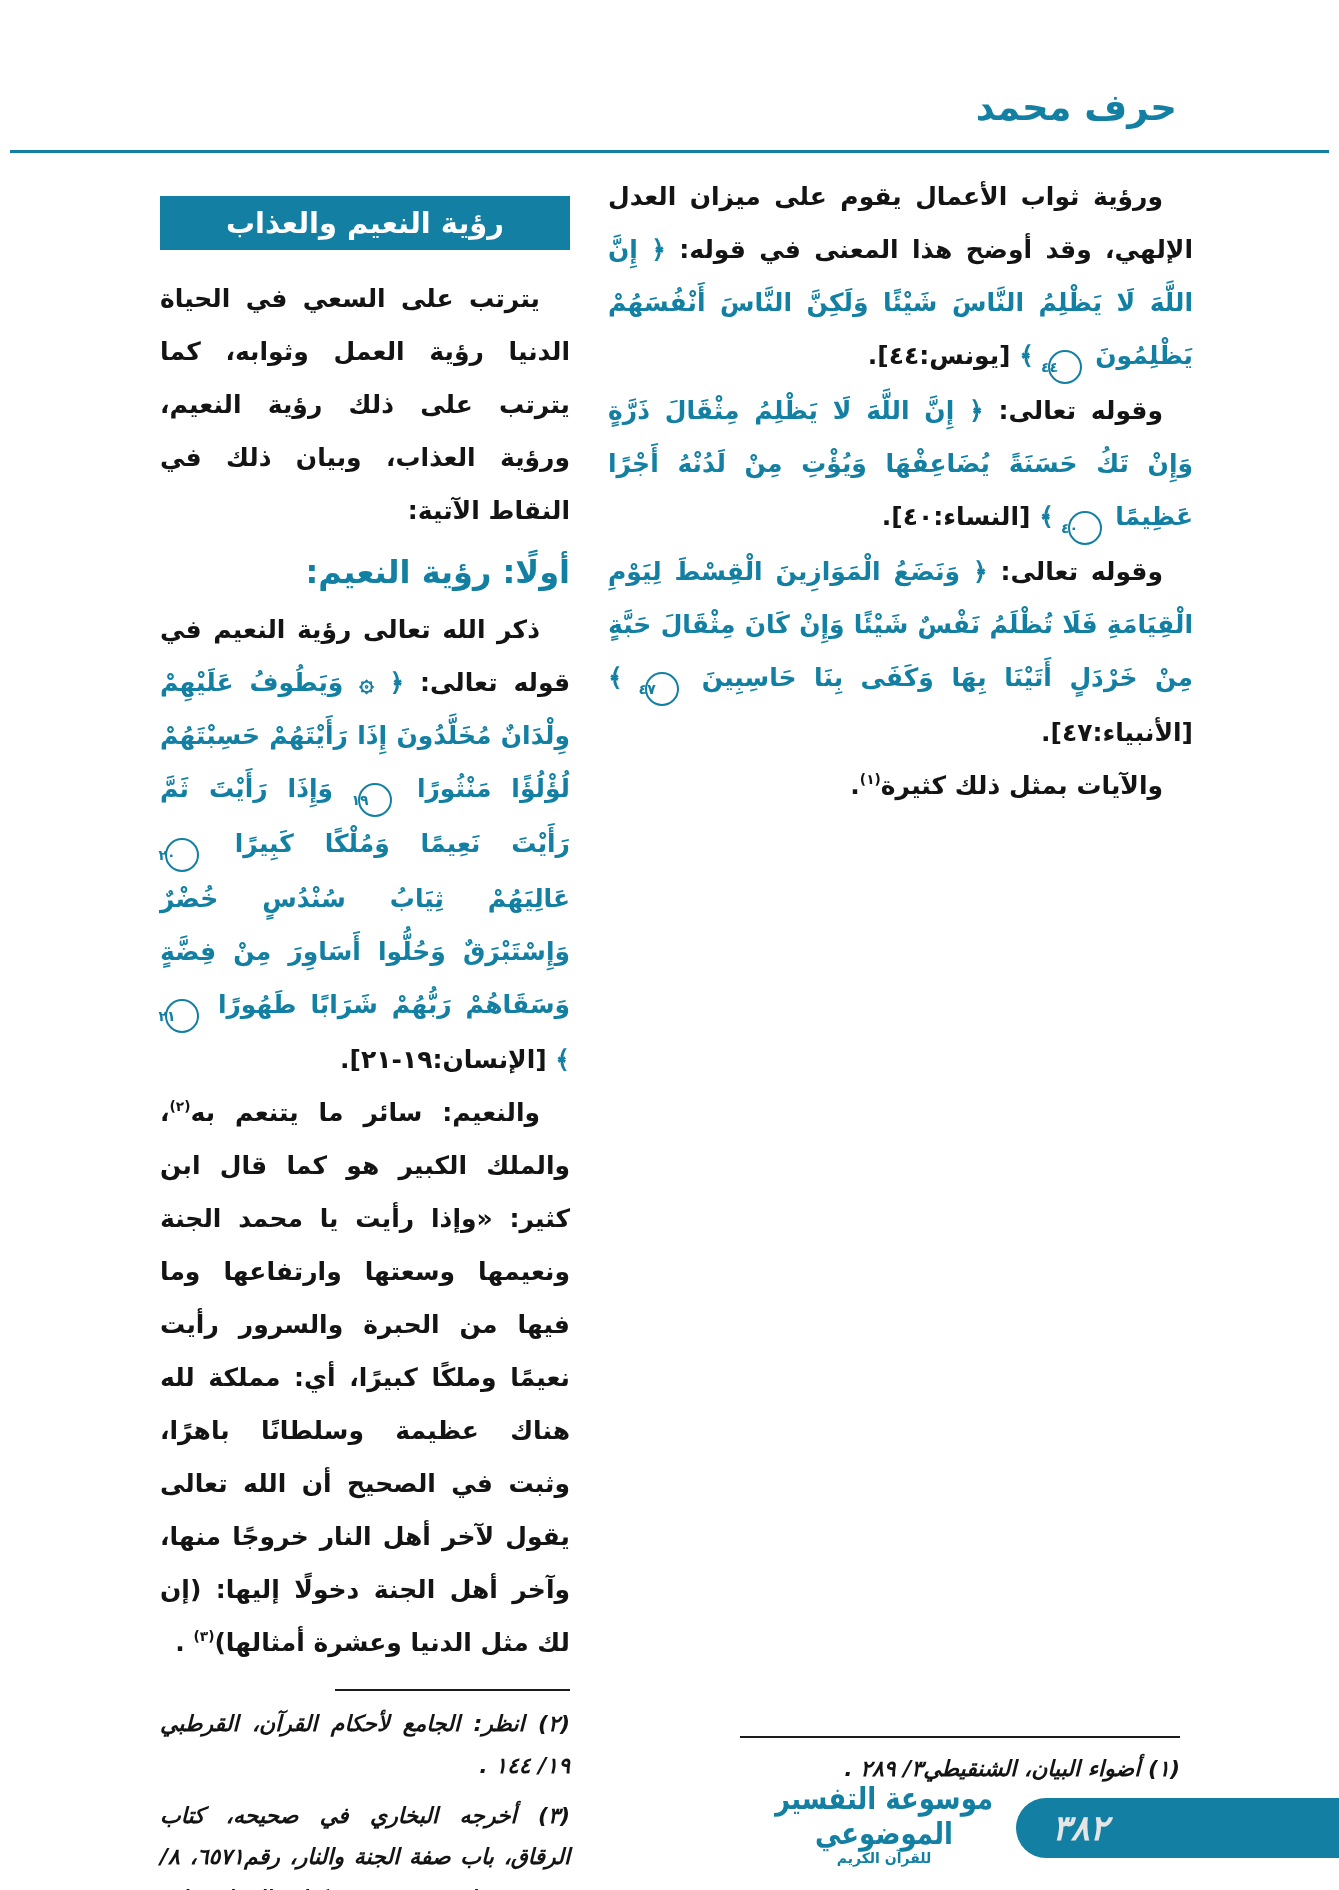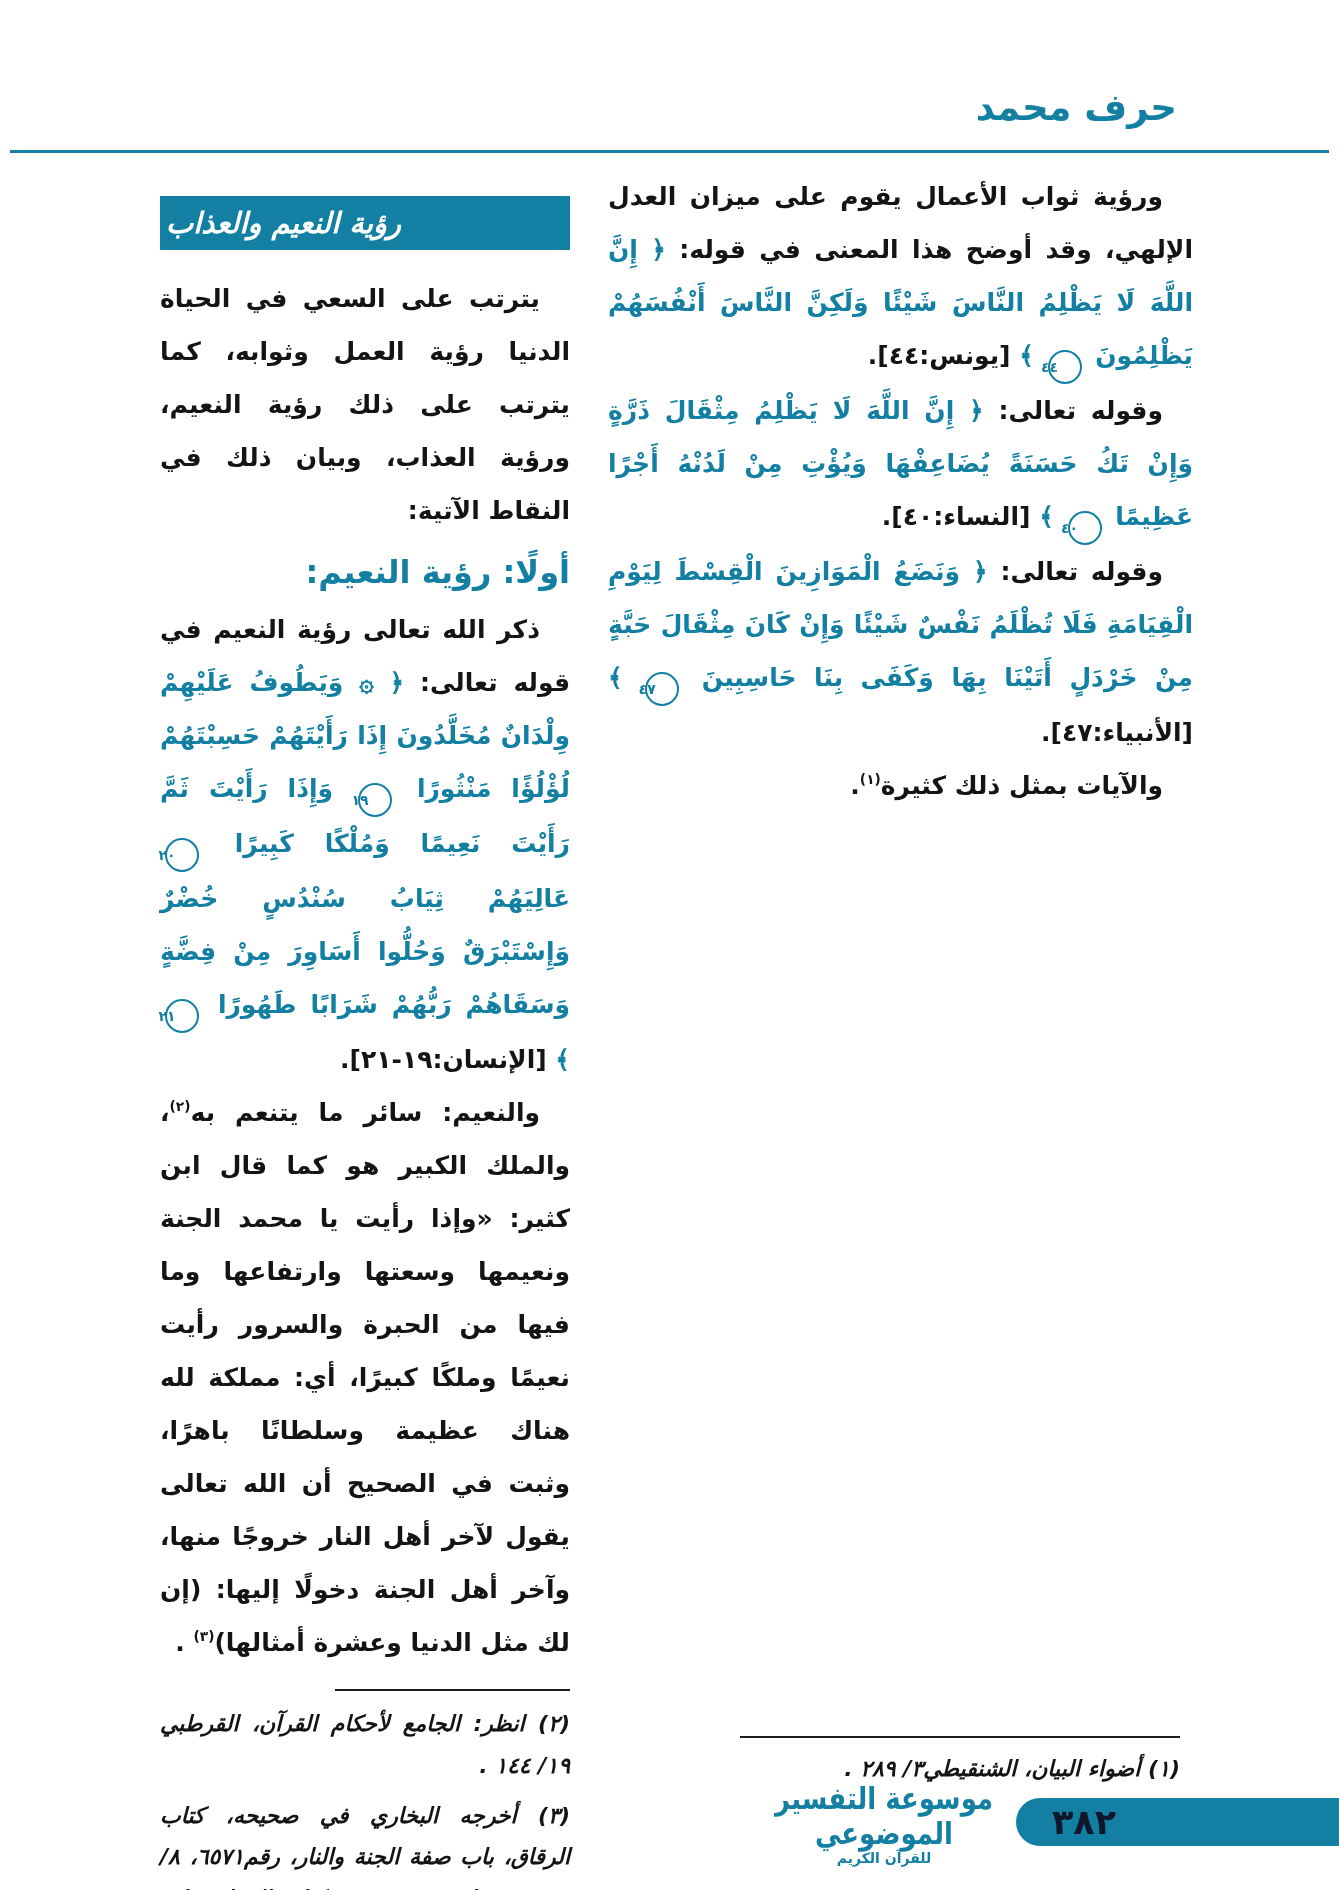--- a/index.html
+++ b/index.html
@@ -20,42 +20,42 @@
 
   .body-p{margin:0;text-align:justify;text-indent:30px;font-size:25px;
       line-height:2.12;color:var(--ink);font-weight:700;}
   .seg-q{color:var(--teal);}
   .seg-a{display:inline-flex;width:30px;height:30px;border:2px solid var(--teal);
       border-radius:50%;align-items:center;justify-content:center;font-size:14px;
       color:var(--teal);margin:0 5px;vertical-align:-8px;line-height:1;
       box-shadow:inset 0 0 0 1.5px #ffffff;}
   .seg-fn{font-size:0.55em;vertical-align:0.75em;font-weight:700;}
 
-  .title-box{background:var(--teal);color:#ffffff;text-align:left;
-      font-size:29px;font-weight:700;padding:10px 6px;margin-bottom:22px;font-style:italic;}
+  .title-box{background:var(--teal);color:#ffffff;text-align:center;
+      font-size:29px;font-weight:700;padding:10px 6px;margin-bottom:22px;}
   .subheading{color:var(--teal);font-size:32px;font-weight:700;margin:16px 0 12px;}
 
   .fn-sep{border-top:2.5px solid #1c1c1c;width:235px;margin:20px 0 12px;}
   .fn-sep-right{width:440px;margin:0 0 10px;}
   .footnote{font-size:22px;line-height:1.9;text-align:justify;color:var(--ink);
       font-weight:700;font-style:italic;}
   .footnote + .footnote{margin-top:8px;}
   .right-footnote{position:absolute;top:1692px;right:159px;width:482px;margin-top:44px;}
 
   
   .logo{position:absolute;top:1786px;right:330px;width:250px;text-align:center;
       color:var(--teal);}
   .logo-line1{font-size:26px;font-weight:700;transform:scaleY(1.18);}
   .logo-line2{font-size:14px;font-weight:700;margin-top:4px;}
 
   
-  .page-badge{position:absolute;top:1798px;left:1016px;right:0;height:48px;
-      background:var(--teal);border-radius:30px 0 0 30px;color:#0f172a;
+  .page-badge{position:absolute;top:1798px;left:1016px;right:0;height:60px;
+      background:var(--teal);border-radius:30px 0 0 30px;color:#e5e5e5;
       font-size:35px;font-weight:700;display:flex;align-items:center;
-      direction:ltr;padding-left:36px;box-sizing:border-box;}
+      direction:ltr;padding-left:36px;box-sizing:border-box;font-style:italic;}
 </style>
 </head>
 <body>
 
 <div class="page">
 
   <span class="header-title">حرف محمد</span>
   <div class="header-rule"></div>
 
   <div class="col col-right">

